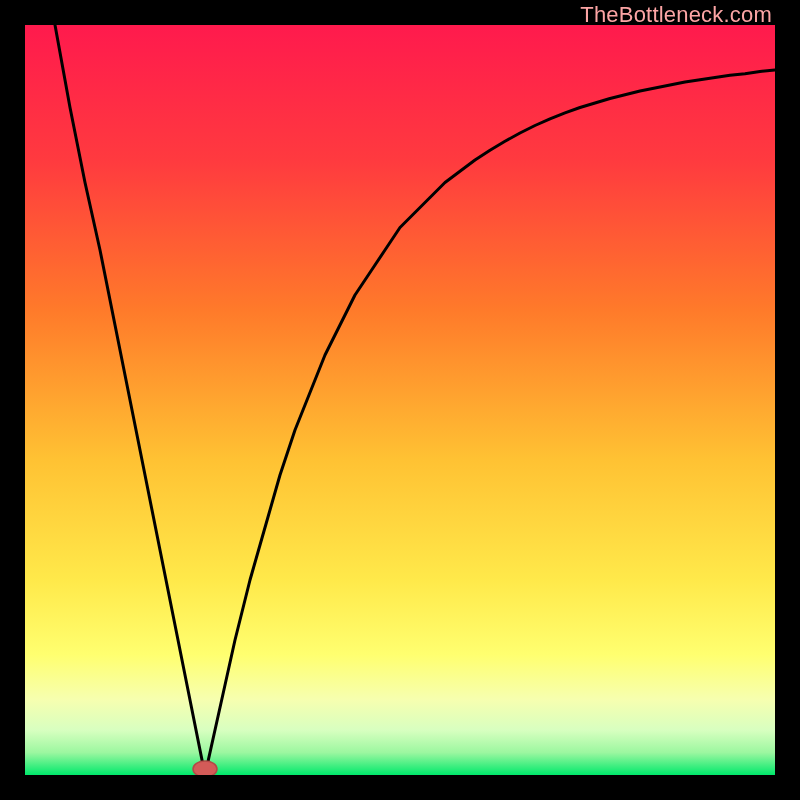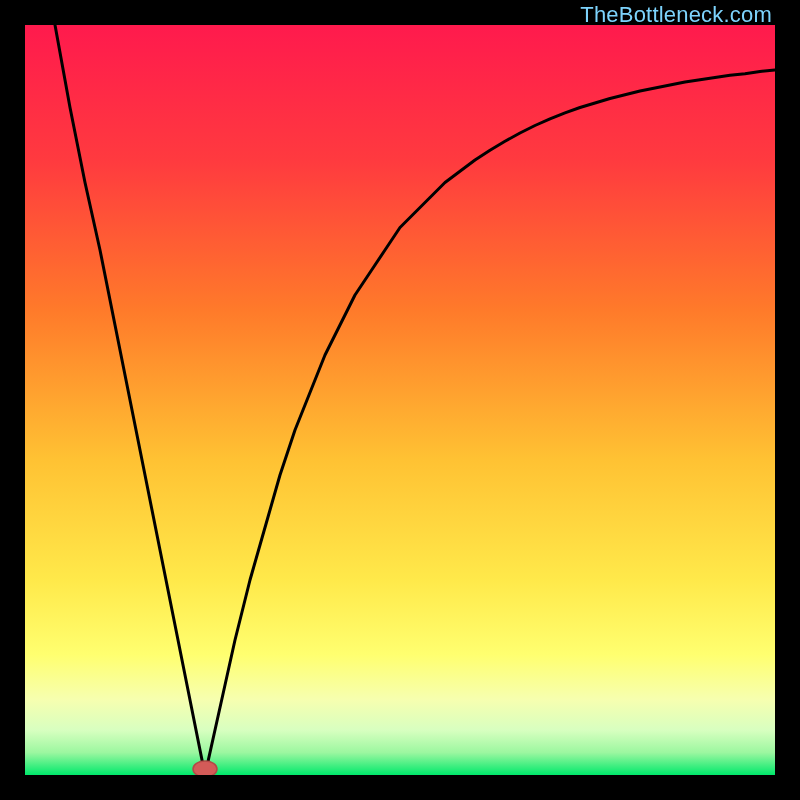--- a/index.html
+++ b/index.html
@@ -23,21 +23,21 @@
     position: absolute;
     left: 0;
     top: 0;
     width: 750px;
     height: 750px;
   }
   .watermark {
     position: absolute;
     top: 2px;
     right: 28px;
-    color: #7dd3fc;
+    color: #fca5a5;
     font-size: 22px;
     font-weight: 500;
     letter-spacing: 0.2px;
   }
   svg {
     display: block;
   }
 </style>
 </head>
 <body>

